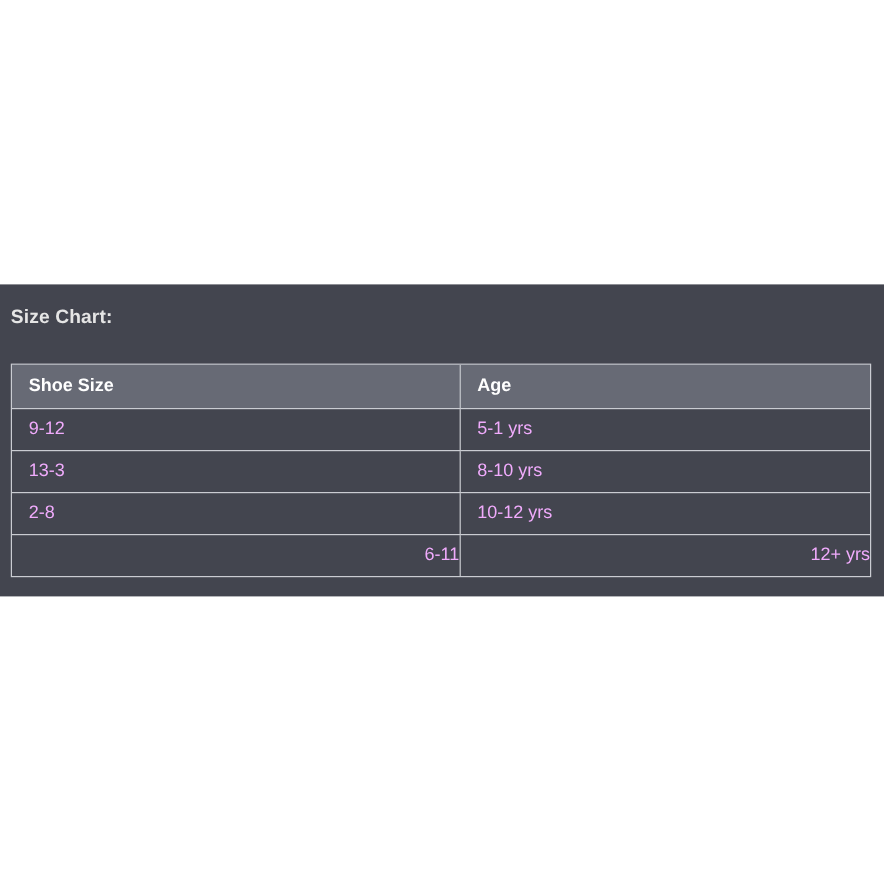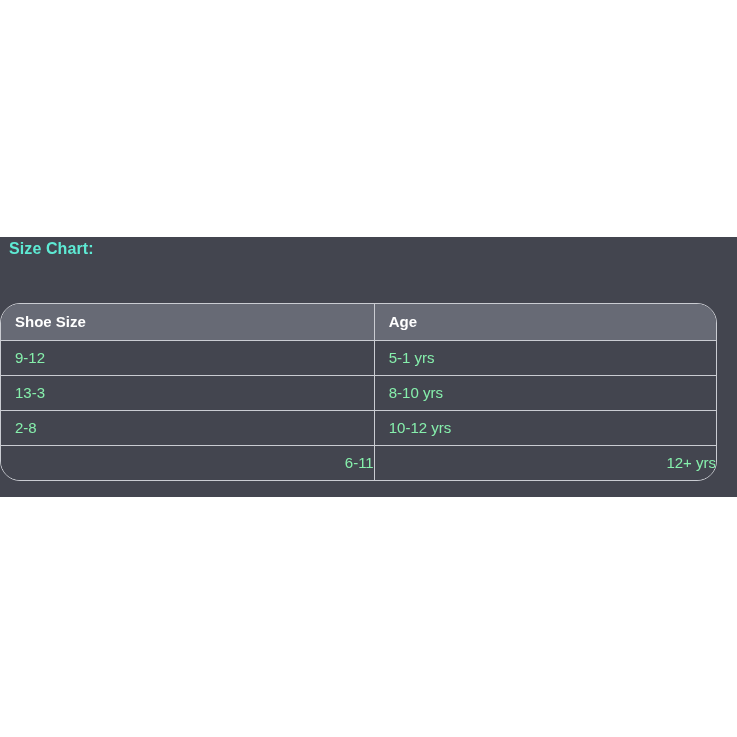--- a/index.html
+++ b/index.html
@@ -20,33 +20,33 @@
     left: 0;
     top: 237px;
     width: 737px;
     height: 260px;
     background: #43454f;
     box-sizing: border-box;
   }
   .panel-title {
     position: absolute;
     left: 9px;
-    top: 3px;
+    top: 19px;
     font-size: 16px;
     font-weight: 700;
-    color: #5eead4;
+    color: #e5e5e5;
     letter-spacing: 0.1px;
   }
   .table-wrap {
     position: absolute;
-    left: 0;
+    left: 9px;
     top: 66px;
     width: 717px;
     border: 1px solid #caccd2;
-    border-radius: 20px;
+    border-radius: 0;
     overflow: hidden;
     box-sizing: border-box;
   }
   table.size-table {
     width: 100%;
     border-collapse: collapse;
     table-layout: fixed;
   }
   table.size-table th,
   table.size-table td {
@@ -66,21 +66,21 @@
 
   table.size-table thead th {
     height: 36px;
     background: #676a75;
     color: #ffffff;
     font-weight: 700;
   }
   table.size-table tbody td {
     height: 35px;
     background: #43454f;
-    color: #86efac;
+    color: #f0abfc;
     font-weight: 400;
   }
   .col-shoe { width: 52.2%; }
   .col-age  { width: 47.8%; }
 </style>
 </head>
 <body>
 
 <div class="page">
   <div class="panel">

